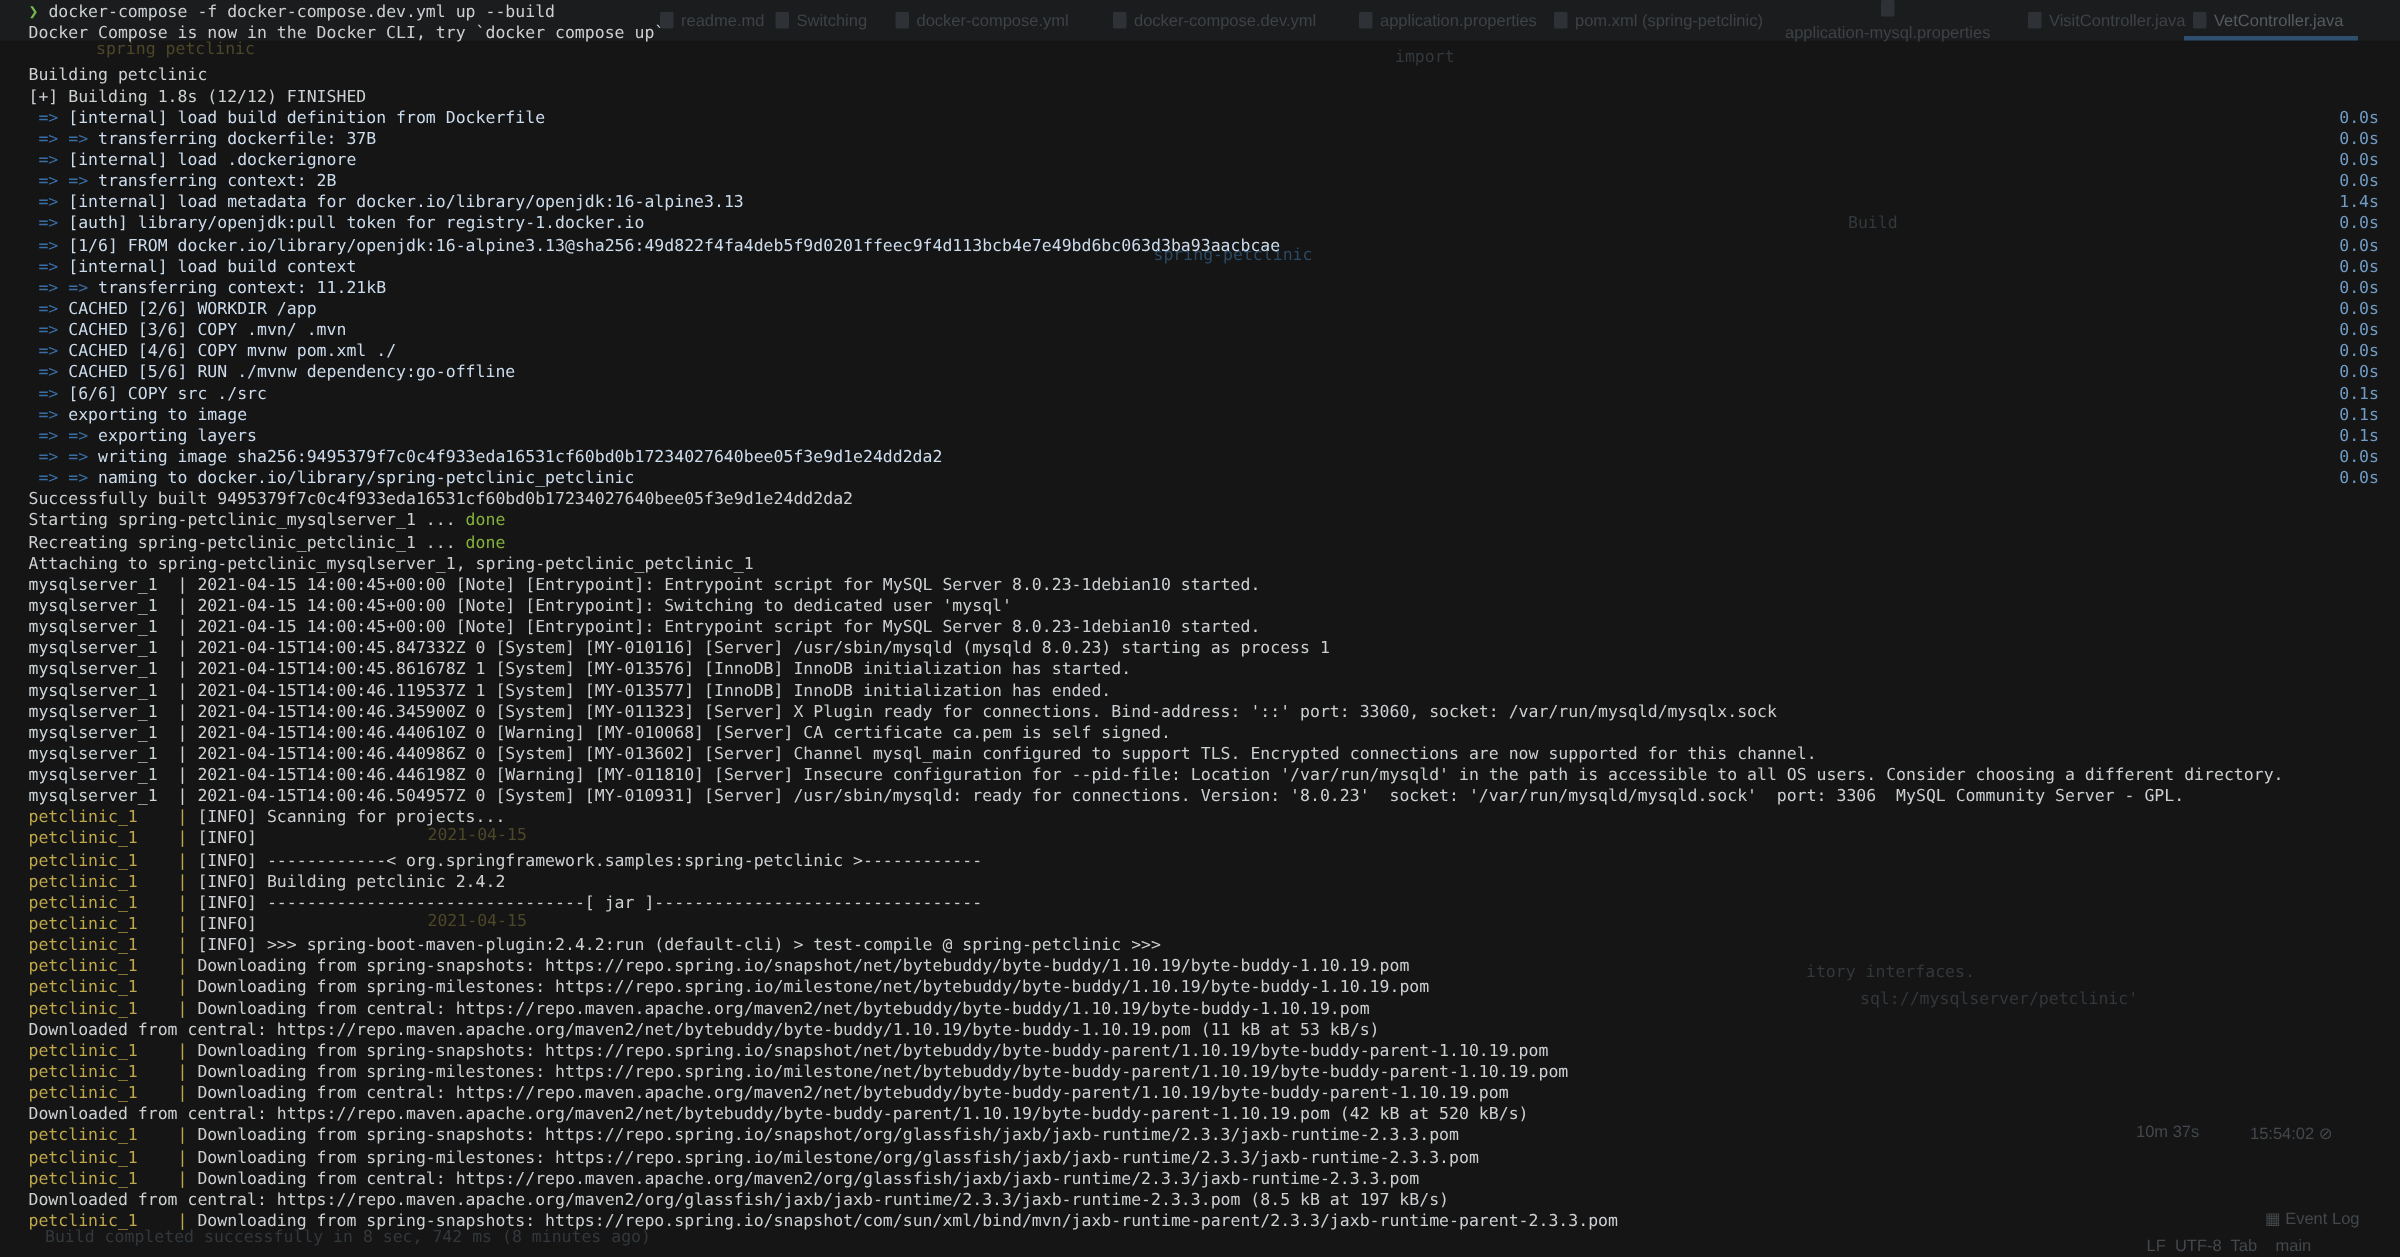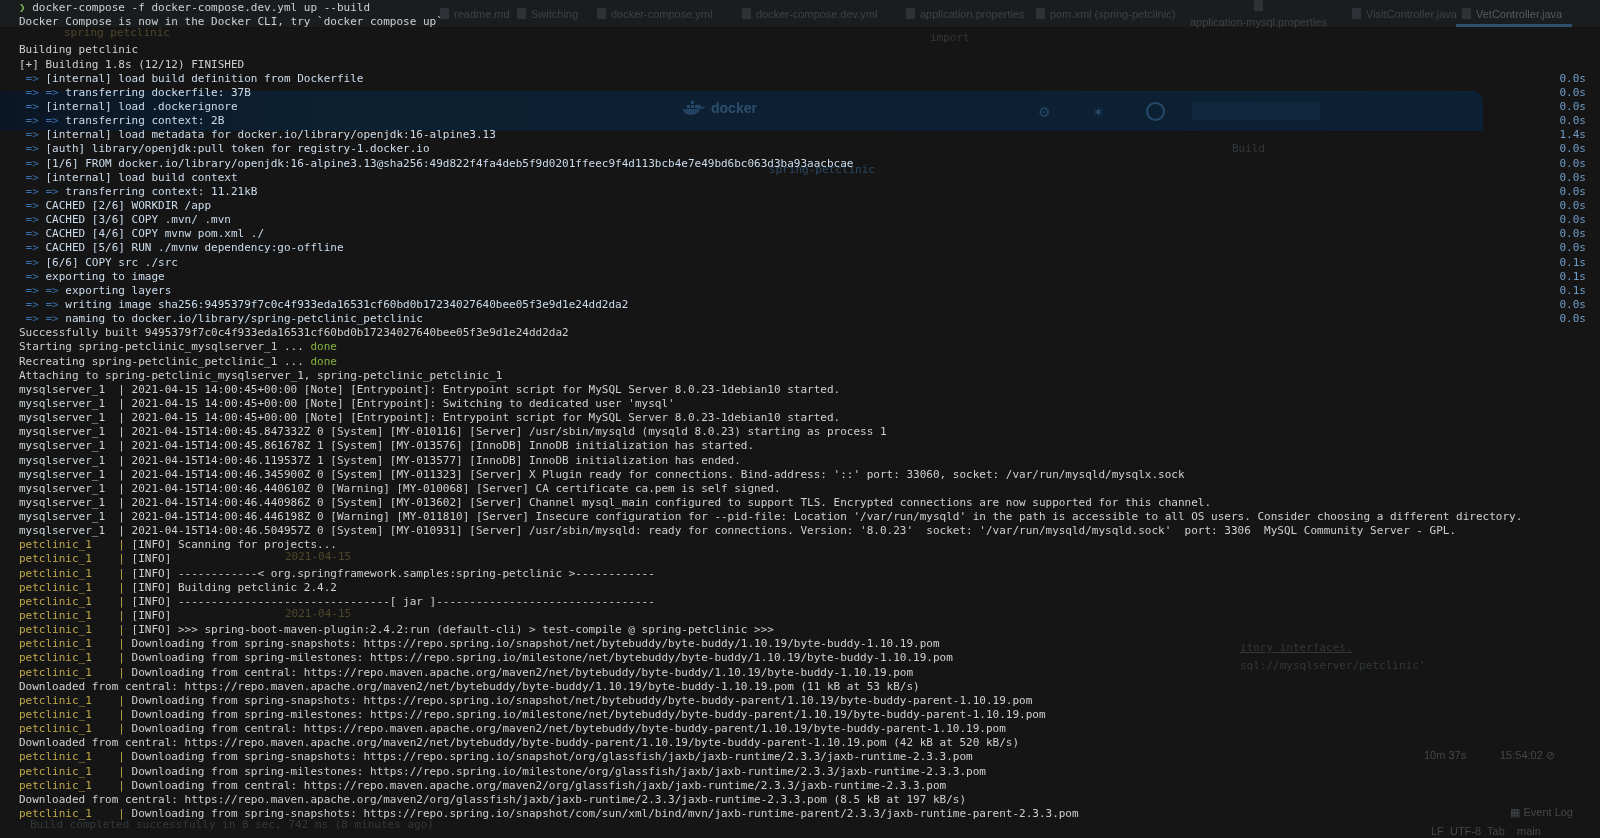--- a/index.html
+++ b/index.html
@@ -82,49 +82,29 @@
         <div class="tab" style="left: 1352px;">
           <span class="file-icon"></span>
           <span>VisitController.java</span>
         </div>
         <div class="tab active" style="left: 1462px;">
           <span class="file-icon"></span>
           <span>VetController.java</span>
         </div>
       </div>
 
-    <div class="dockerband">
-      <div class="dlogo">
-        <svg width="22" height="16" viewBox="0 0 22 16">
-          <g fill="#27496a">
-            <rect x="4" y="5" width="3" height="3"></rect>
-              <rect x="8" y="5" width="3" height="3"></rect>
-            <rect x="12" y="5" width="3" height="3"></rect>
-              <rect x="8" y="1" width="3" height="3"></rect>
-            <path d="M0 9 h18 c2 0 3.5-1 4-2 -1-.4-2.6-.3-3.4.4 C18.2 4.6 16 4.3 15 5 l0 4 -15 0 c.5 3 3 6 8 6 5 0 8-3 9-6 z" opacity=".85"></path>
-          </g>
-        </svg>
-        <span>docker</span>
-      </div>
-      <div class="dicons">
-        <span>⚙</span>
-        <span>✶</span>
-        <span class="avatar"></span>
-      </div>
-      <div class="band-pill"></div>
-    </div>
 
     <div id="ghosts">
         <div class="ghost gh-olive" style="left: 64px; top: 26px;">spring petclinic</div>
         <div class="ghost gh-grey" style="left: 930px; top: 31px;">import</div>
         <div class="ghost gh-grey" style="left: 1232px; top: 142px;">Build</div>
         <div class="ghost gh-blue" style="left: 757px; top: 163px; margin-left: 12px;">spring-petclinic</div>
         <div class="ghost gh-olive" style="left: 285px; top: 550px;">2021-04-15</div>
         <div class="ghost gh-olive" style="left: 285px; top: 607px;">2021-04-15</div>
-        <div class="ghost gh-grey" style="left: 1240px; top: 641px; text-decoration: underline;">itory interfaces.</div>
+        <div class="ghost gh-grey" style="left: 1204px; top: 641px;">itory interfaces.</div>
         <div class="ghost gh-grey" style="left: 1240px; top: 659px;">sql://mysqlserver/petclinic'</div>
         <div class="ghost gh-status" style="left: 1424px; top: 749px;">10m 37s</div>
         <div class="ghost gh-status" style="left: 1500px; top: 749px;">15:54:02 ⊘</div>
         <div class="ghost gh-status" style="left: 1510px; top: 806px;">▦ Event Log</div>
         <div class="ghost gh-status" style="left: 1420px; top: 825px; margin-left: 11px;">LF  UTF-8  Tab    main</div>
         <div class="ghost gh-grey" style="left: 30px; top: 818px;">Build completed successfully in 8 sec, 742 ms (8 minutes ago)</div>
       </div>
   </div>
 
   <div class="term" id="term"><div class="row"><span class="p">❯ </span><span class="d">docker-compose -f docker-compose.dev.yml up --build</span></div><div class="row"><span class="d">Docker Compose is now in the Docker CLI, try `docker compose up`</span></div><div class="row"></div><div class="row"><span class="d">Building petclinic</span></div><div class="row"><span class="d">[+] Building 1.8s (12/12) FINISHED</span></div><div class="row"><span class="b"> =&gt; </span><span class="bt">[internal] load build definition from Dockerfile</span><span class="tm">0.0s</span></div><div class="row"><span class="b"> =&gt; =&gt; </span><span class="bt">transferring dockerfile: 37B</span><span class="tm">0.0s</span></div><div class="row"><span class="b"> =&gt; </span><span class="bt">[internal] load .dockerignore</span><span class="tm">0.0s</span></div><div class="row"><span class="b"> =&gt; =&gt; </span><span class="bt">transferring context: 2B</span><span class="tm">0.0s</span></div><div class="row"><span class="b"> =&gt; </span><span class="bt">[internal] load metadata for docker.io/library/openjdk:16-alpine3.13</span><span class="tm">1.4s</span></div><div class="row"><span class="b"> =&gt; </span><span class="bt">[auth] library/openjdk:pull token for registry-1.docker.io</span><span class="tm">0.0s</span></div><div class="row"><span class="b"> =&gt; </span><span class="bt">[1/6] FROM docker.io/library/openjdk:16-alpine3.13@sha256:49d822f4fa4deb5f9d0201ffeec9f4d113bcb4e7e49bd6bc063d3ba93aacbcae</span><span class="tm">0.0s</span></div><div class="row"><span class="b"> =&gt; </span><span class="bt">[internal] load build context</span><span class="tm">0.0s</span></div><div class="row"><span class="b"> =&gt; =&gt; </span><span class="bt">transferring context: 11.21kB</span><span class="tm">0.0s</span></div><div class="row"><span class="b"> =&gt; </span><span class="bt">CACHED [2/6] WORKDIR /app</span><span class="tm">0.0s</span></div><div class="row"><span class="b"> =&gt; </span><span class="bt">CACHED [3/6] COPY .mvn/ .mvn</span><span class="tm">0.0s</span></div><div class="row"><span class="b"> =&gt; </span><span class="bt">CACHED [4/6] COPY mvnw pom.xml ./</span><span class="tm">0.0s</span></div><div class="row"><span class="b"> =&gt; </span><span class="bt">CACHED [5/6] RUN ./mvnw dependency:go-offline</span><span class="tm">0.0s</span></div><div class="row"><span class="b"> =&gt; </span><span class="bt">[6/6] COPY src ./src</span><span class="tm">0.1s</span></div><div class="row"><span class="b"> =&gt; </span><span class="bt">exporting to image</span><span class="tm">0.1s</span></div><div class="row"><span class="b"> =&gt; =&gt; </span><span class="bt">exporting layers</span><span class="tm">0.1s</span></div><div class="row"><span class="b"> =&gt; =&gt; </span><span class="bt">writing image sha256:9495379f7c0c4f933eda16531cf60bd0b17234027640bee05f3e9d1e24dd2da2</span><span class="tm">0.0s</span></div><div class="row"><span class="b"> =&gt; =&gt; </span><span class="bt">naming to docker.io/library/spring-petclinic_petclinic</span><span class="tm">0.0s</span></div><div class="row"><span class="d">Successfully built 9495379f7c0c4f933eda16531cf60bd0b17234027640bee05f3e9d1e24dd2da2</span></div><div class="row"><span class="d">Starting spring-petclinic_mysqlserver_1 ... </span><span class="g">done</span></div><div class="row"><span class="d">Recreating spring-petclinic_petclinic_1 ... </span><span class="g">done</span></div><div class="row"><span class="d">Attaching to spring-petclinic_mysqlserver_1, spring-petclinic_petclinic_1</span></div><div class="row"><span class="m">mysqlserver_1  | </span><span class="d">2021-04-15 14:00:45+00:00 [Note] [Entrypoint]: Entrypoint script for MySQL Server 8.0.23-1debian10 started.</span></div><div class="row"><span class="m">mysqlserver_1  | </span><span class="d">2021-04-15 14:00:45+00:00 [Note] [Entrypoint]: Switching to dedicated user 'mysql'</span></div><div class="row"><span class="m">mysqlserver_1  | </span><span class="d">2021-04-15 14:00:45+00:00 [Note] [Entrypoint]: Entrypoint script for MySQL Server 8.0.23-1debian10 started.</span></div><div class="row"><span class="m">mysqlserver_1  | </span><span class="d">2021-04-15T14:00:45.847332Z 0 [System] [MY-010116] [Server] /usr/sbin/mysqld (mysqld 8.0.23) starting as process 1</span></div><div class="row"><span class="m">mysqlserver_1  | </span><span class="d">2021-04-15T14:00:45.861678Z 1 [System] [MY-013576] [InnoDB] InnoDB initialization has started.</span></div><div class="row"><span class="m">mysqlserver_1  | </span><span class="d">2021-04-15T14:00:46.119537Z 1 [System] [MY-013577] [InnoDB] InnoDB initialization has ended.</span></div><div class="row"><span class="m">mysqlserver_1  | </span><span class="d">2021-04-15T14:00:46.345900Z 0 [System] [MY-011323] [Server] X Plugin ready for connections. Bind-address: '::' port: 33060, socket: /var/run/mysqld/mysqlx.sock</span></div><div class="row"><span class="m">mysqlserver_1  | </span><span class="d">2021-04-15T14:00:46.440610Z 0 [Warning] [MY-010068] [Server] CA certificate ca.pem is self signed.</span></div><div class="row"><span class="m">mysqlserver_1  | </span><span class="d">2021-04-15T14:00:46.440986Z 0 [System] [MY-013602] [Server] Channel mysql_main configured to support TLS. Encrypted connections are now supported for this channel.</span></div><div class="row"><span class="m">mysqlserver_1  | </span><span class="d">2021-04-15T14:00:46.446198Z 0 [Warning] [MY-011810] [Server] Insecure configuration for --pid-file: Location '/var/run/mysqld' in the path is accessible to all OS users. Consider choosing a different directory.</span></div><div class="row"><span class="m">mysqlserver_1  | </span><span class="d">2021-04-15T14:00:46.504957Z 0 [System] [MY-010931] [Server] /usr/sbin/mysqld: ready for connections. Version: '8.0.23'  socket: '/var/run/mysqld/mysqld.sock'  port: 3306  MySQL Community Server - GPL.</span></div><div class="row"><span class="y">petclinic_1    | </span><span class="d">[INFO] Scanning for projects...</span></div><div class="row"><span class="y">petclinic_1    | </span><span class="d">[INFO]</span></div><div class="row"><span class="y">petclinic_1    | </span><span class="d">[INFO] ------------&lt; org.springframework.samples:spring-petclinic &gt;------------</span></div><div class="row"><span class="y">petclinic_1    | </span><span class="d">[INFO] Building petclinic 2.4.2</span></div><div class="row"><span class="y">petclinic_1    | </span><span class="d">[INFO] --------------------------------[ jar ]---------------------------------</span></div><div class="row"><span class="y">petclinic_1    | </span><span class="d">[INFO]</span></div><div class="row"><span class="y">petclinic_1    | </span><span class="d">[INFO] &gt;&gt;&gt; spring-boot-maven-plugin:2.4.2:run (default-cli) &gt; test-compile @ spring-petclinic &gt;&gt;&gt;</span></div><div class="row"><span class="y">petclinic_1    | </span><span class="d">Downloading from spring-snapshots: https://repo.spring.io/snapshot/net/bytebuddy/byte-buddy/1.10.19/byte-buddy-1.10.19.pom</span></div><div class="row"><span class="y">petclinic_1    | </span><span class="d">Downloading from spring-milestones: https://repo.spring.io/milestone/net/bytebuddy/byte-buddy/1.10.19/byte-buddy-1.10.19.pom</span></div><div class="row"><span class="y">petclinic_1    | </span><span class="d">Downloading from central: https://repo.maven.apache.org/maven2/net/bytebuddy/byte-buddy/1.10.19/byte-buddy-1.10.19.pom</span></div><div class="row"><span class="d">Downloaded from central: https://repo.maven.apache.org/maven2/net/bytebuddy/byte-buddy/1.10.19/byte-buddy-1.10.19.pom (11 kB at 53 kB/s)</span></div><div class="row"><span class="y">petclinic_1    | </span><span class="d">Downloading from spring-snapshots: https://repo.spring.io/snapshot/net/bytebuddy/byte-buddy-parent/1.10.19/byte-buddy-parent-1.10.19.pom</span></div><div class="row"><span class="y">petclinic_1    | </span><span class="d">Downloading from spring-milestones: https://repo.spring.io/milestone/net/bytebuddy/byte-buddy-parent/1.10.19/byte-buddy-parent-1.10.19.pom</span></div><div class="row"><span class="y">petclinic_1    | </span><span class="d">Downloading from central: https://repo.maven.apache.org/maven2/net/bytebuddy/byte-buddy-parent/1.10.19/byte-buddy-parent-1.10.19.pom</span></div><div class="row"><span class="d">Downloaded from central: https://repo.maven.apache.org/maven2/net/bytebuddy/byte-buddy-parent/1.10.19/byte-buddy-parent-1.10.19.pom (42 kB at 520 kB/s)</span></div><div class="row"><span class="y">petclinic_1    | </span><span class="d">Downloading from spring-snapshots: https://repo.spring.io/snapshot/org/glassfish/jaxb/jaxb-runtime/2.3.3/jaxb-runtime-2.3.3.pom</span></div><div class="row"><span class="y">petclinic_1    | </span><span class="d">Downloading from spring-milestones: https://repo.spring.io/milestone/org/glassfish/jaxb/jaxb-runtime/2.3.3/jaxb-runtime-2.3.3.pom</span></div><div class="row"><span class="y">petclinic_1    | </span><span class="d">Downloading from central: https://repo.maven.apache.org/maven2/org/glassfish/jaxb/jaxb-runtime/2.3.3/jaxb-runtime-2.3.3.pom</span></div><div class="row"><span class="d">Downloaded from central: https://repo.maven.apache.org/maven2/org/glassfish/jaxb/jaxb-runtime/2.3.3/jaxb-runtime-2.3.3.pom (8.5 kB at 197 kB/s)</span></div><div class="row"><span class="y">petclinic_1    | </span><span class="d">Downloading from spring-snapshots: https://repo.spring.io/snapshot/com/sun/xml/bind/mvn/jaxb-runtime-parent/2.3.3/jaxb-runtime-parent-2.3.3.pom</span></div></div>

